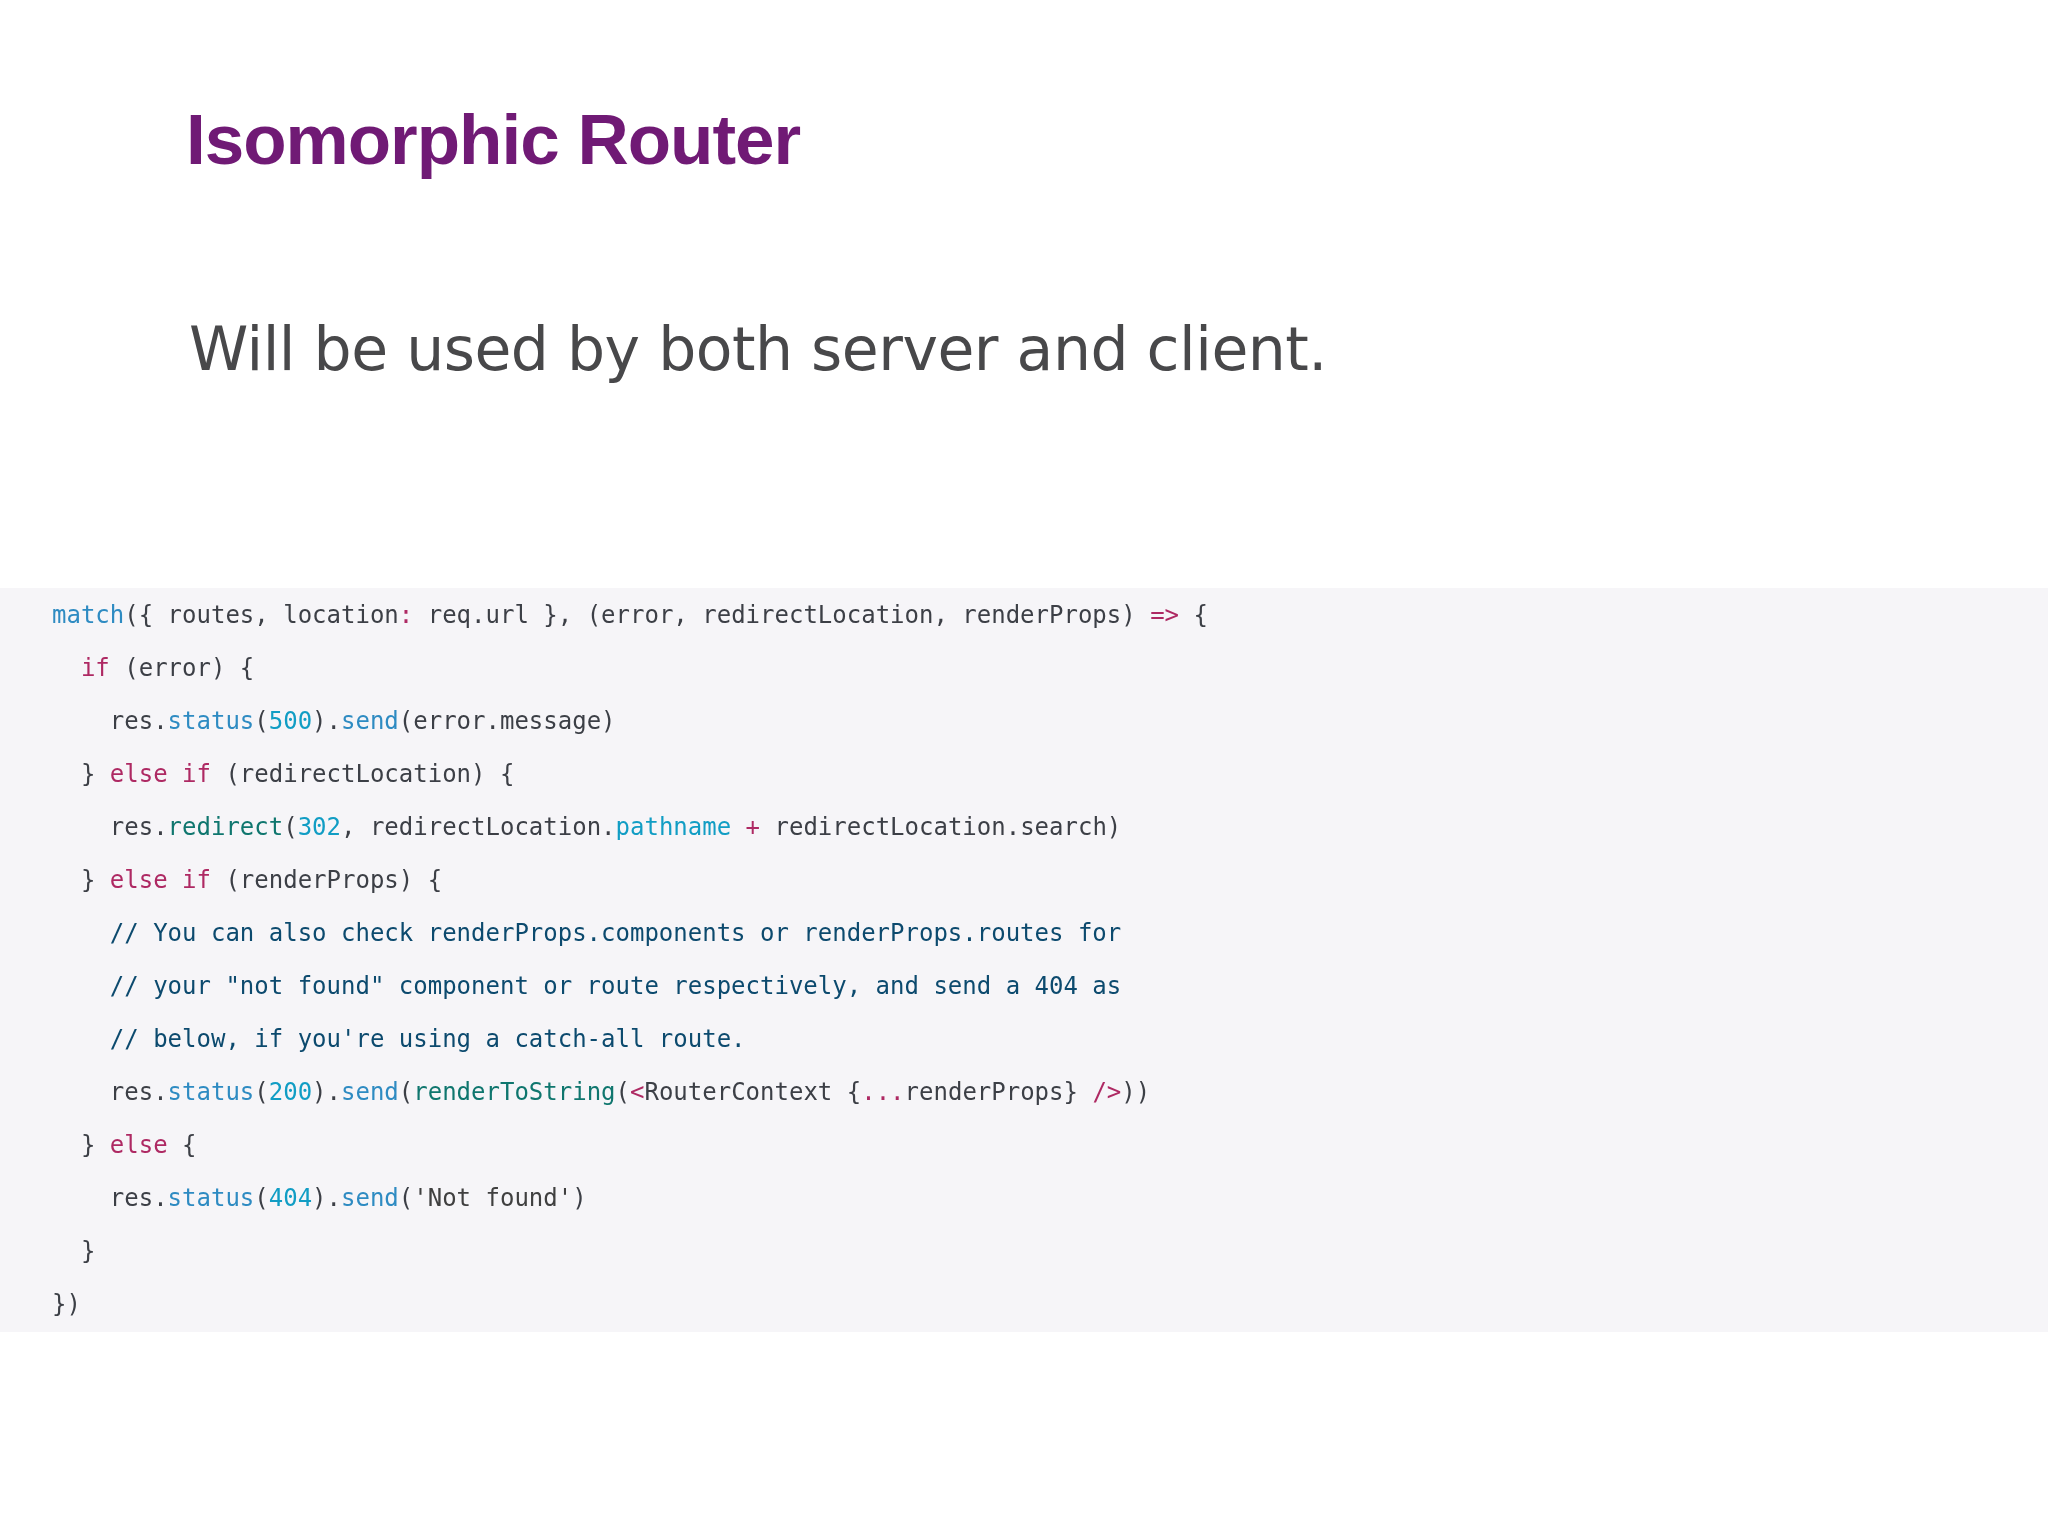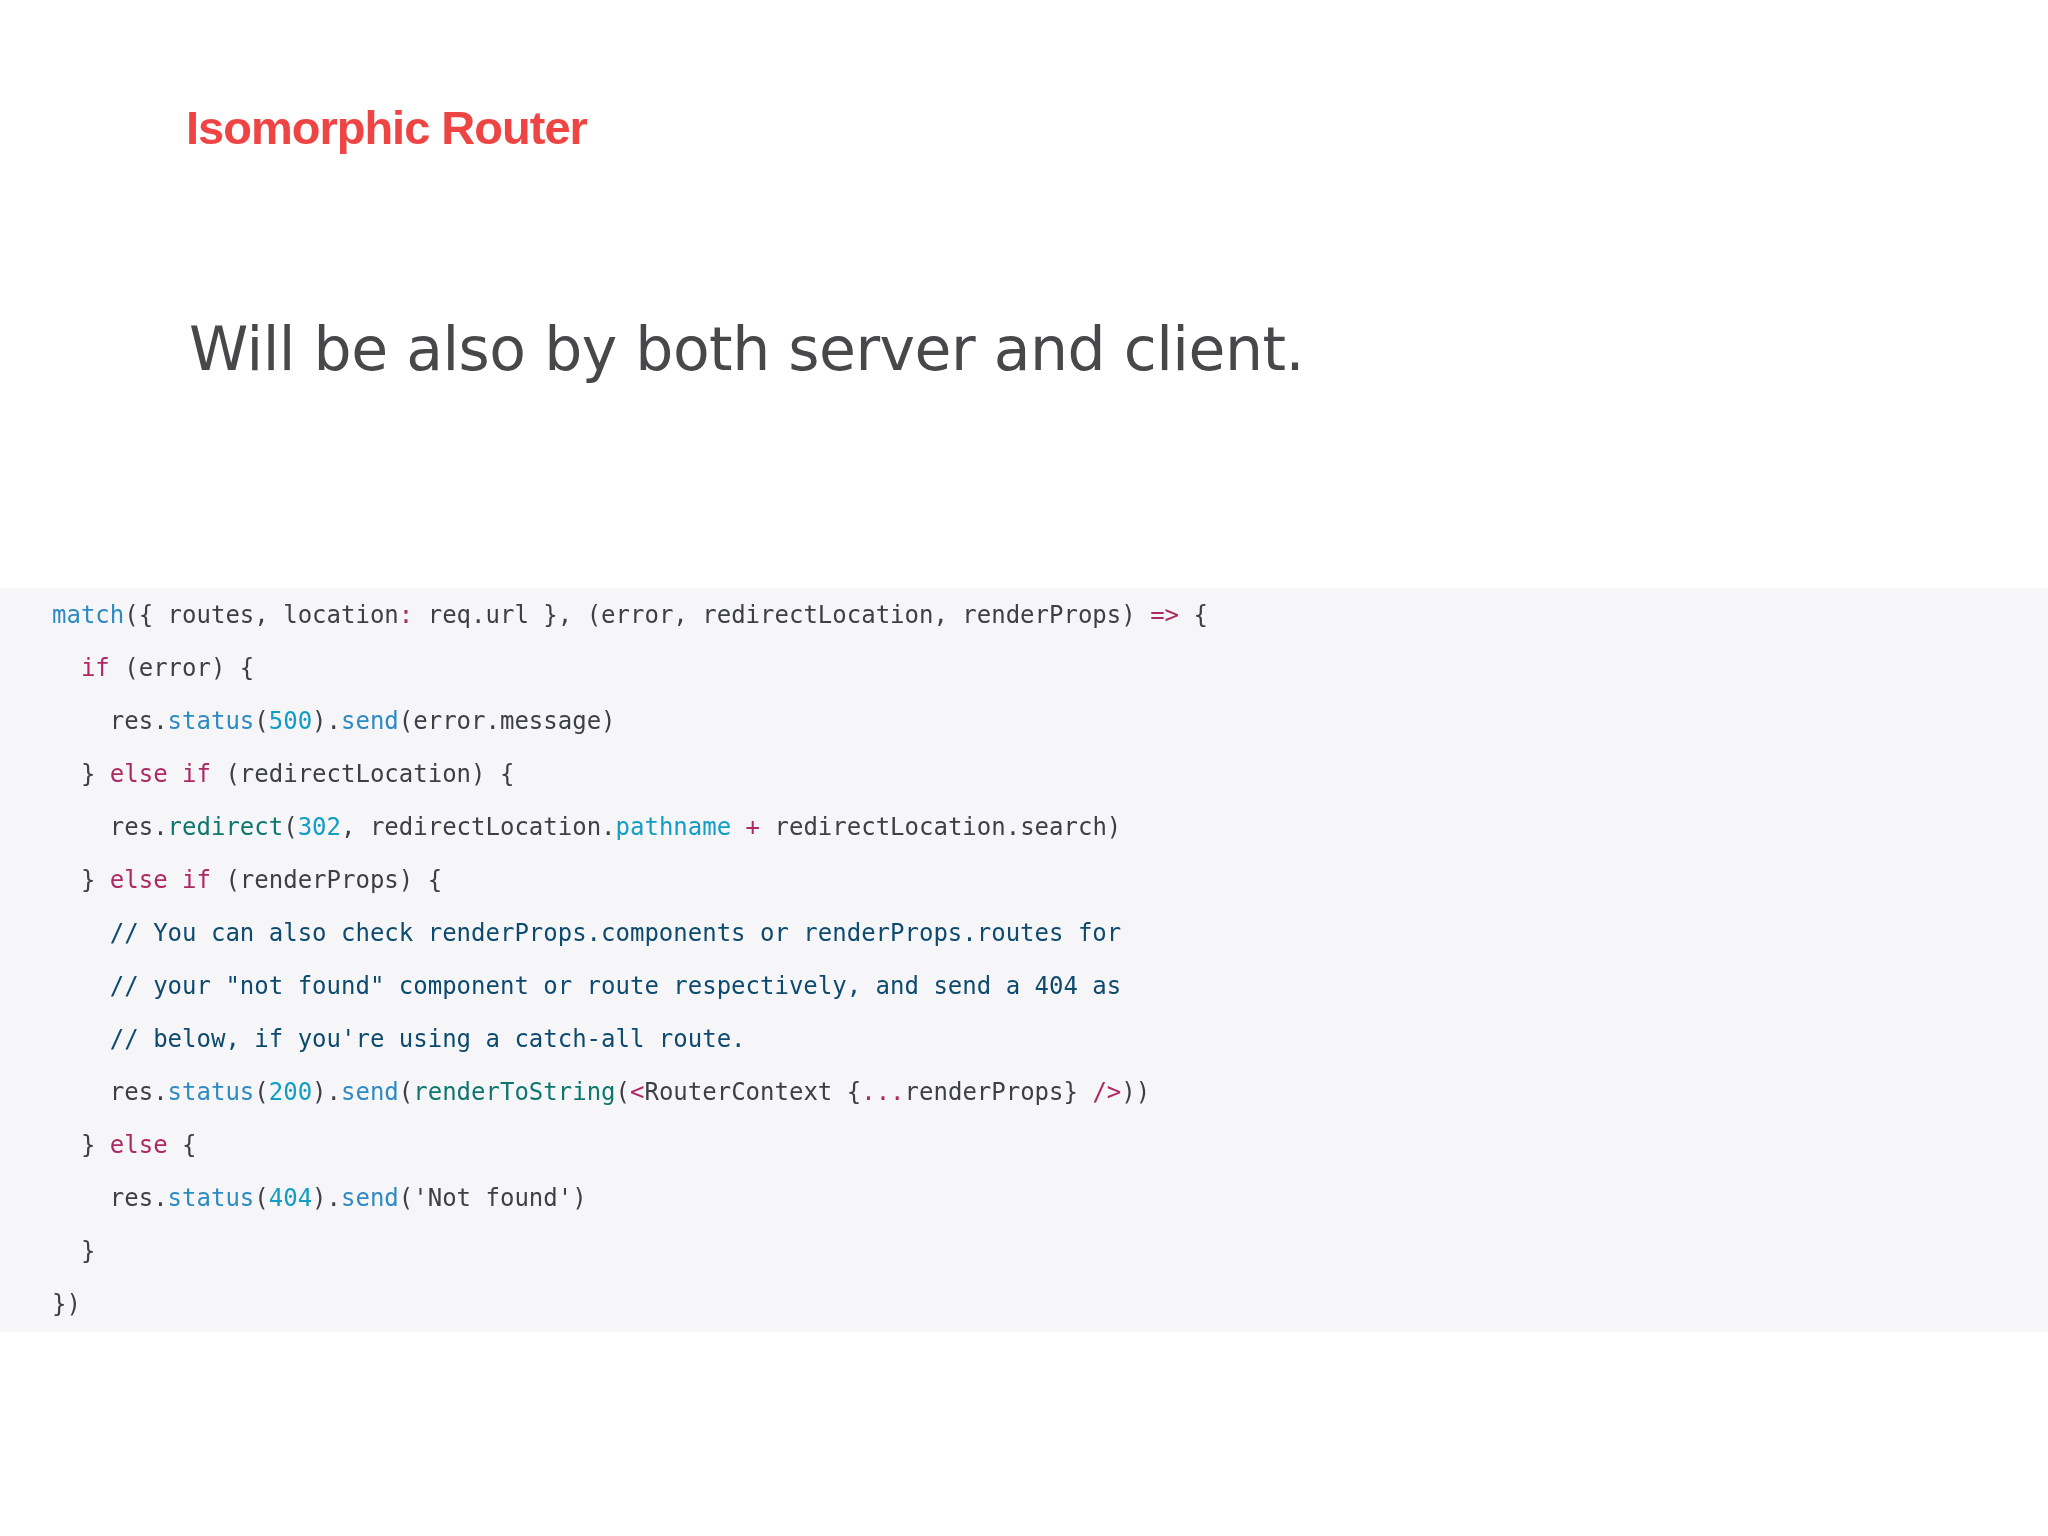--- a/index.html
+++ b/index.html
@@ -10,23 +10,23 @@
     font-family: "Liberation Sans", sans-serif;
     position: relative;
   }
   .slide { position: absolute; inset: 0; }
 
   .title {
     position: absolute;
     left: 186px; top: 104px;
     font-family: "Liberation Sans", sans-serif;
     font-weight: bold;
-    font-size: 47px;
+    font-size: 71px;
     line-height: 1;
-    color: #ef4444;
+    color: #701a75;
     white-space: nowrap;
     letter-spacing: -1px;
   }
 
   .subtitle {
     position: absolute;
     left: 189px; top: 319px;
     font-family: "DejaVu Sans", sans-serif;
     font-weight: normal;
     font-size: 60px;
@@ -59,16 +59,16 @@
   .tok-p { color: #0f766e; }  
   .tok-s { color: #404040; }  
   .tok-m { color: #0c4a6e; }  
 </style>
 </head>
 <body>
 
 <div class="slide">
   <h1 class="title">Isomorphic Router</h1>
 
-  <p class="subtitle">Will be also by both server and client.</p>
+  <p class="subtitle">Will be used by both server and client.</p>
 
   <div class="code-block"><div class="code-line"><span class="tok-f">match</span><span class="tok-d">({ routes, location</span><span class="tok-k">:</span><span class="tok-d"> req.url }, (error, redirectLocation, renderProps) </span><span class="tok-k">=&gt;</span><span class="tok-d"> {</span></div><div class="code-line"><span class="tok-d">  </span><span class="tok-k">if</span><span class="tok-d"> (error) {</span></div><div class="code-line"><span class="tok-d">    res.</span><span class="tok-f">status</span><span class="tok-d">(</span><span class="tok-c">500</span><span class="tok-d">).</span><span class="tok-f">send</span><span class="tok-d">(error.message)</span></div><div class="code-line"><span class="tok-d">  } </span><span class="tok-k">else</span><span class="tok-d"> </span><span class="tok-k">if</span><span class="tok-d"> (redirectLocation) {</span></div><div class="code-line"><span class="tok-d">    res.</span><span class="tok-p">redirect</span><span class="tok-d">(</span><span class="tok-c">302</span><span class="tok-d">, redirectLocation.</span><span class="tok-c">pathname</span><span class="tok-d"> </span><span class="tok-k">+</span><span class="tok-d"> redirectLocation.search)</span></div><div class="code-line"><span class="tok-d">  } </span><span class="tok-k">else</span><span class="tok-d"> </span><span class="tok-k">if</span><span class="tok-d"> (renderProps) {</span></div><div class="code-line"><span class="tok-m">    // You can also check renderProps.components or renderProps.routes for</span></div><div class="code-line"><span class="tok-m">    // your "not found" component or route respectively, and send a 404 as</span></div><div class="code-line"><span class="tok-m">    // below, if you're using a catch-all route.</span></div><div class="code-line"><span class="tok-d">    res.</span><span class="tok-f">status</span><span class="tok-d">(</span><span class="tok-c">200</span><span class="tok-d">).</span><span class="tok-f">send</span><span class="tok-d">(</span><span class="tok-p">renderToString</span><span class="tok-d">(</span><span class="tok-k">&lt;</span><span class="tok-d">RouterContext {</span><span class="tok-k">...</span><span class="tok-d">renderProps} </span><span class="tok-k">/&gt;</span><span class="tok-d">))</span></div><div class="code-line"><span class="tok-d">  } </span><span class="tok-k">else</span><span class="tok-d"> {</span></div><div class="code-line"><span class="tok-d">    res.</span><span class="tok-f">status</span><span class="tok-d">(</span><span class="tok-c">404</span><span class="tok-d">).</span><span class="tok-f">send</span><span class="tok-d">(</span><span class="tok-s">'Not found'</span><span class="tok-d">)</span></div><div class="code-line"><span class="tok-d">  }</span></div><div class="code-line"><span class="tok-d">})</span></div></div>
 </div>
 
 </body></html>

